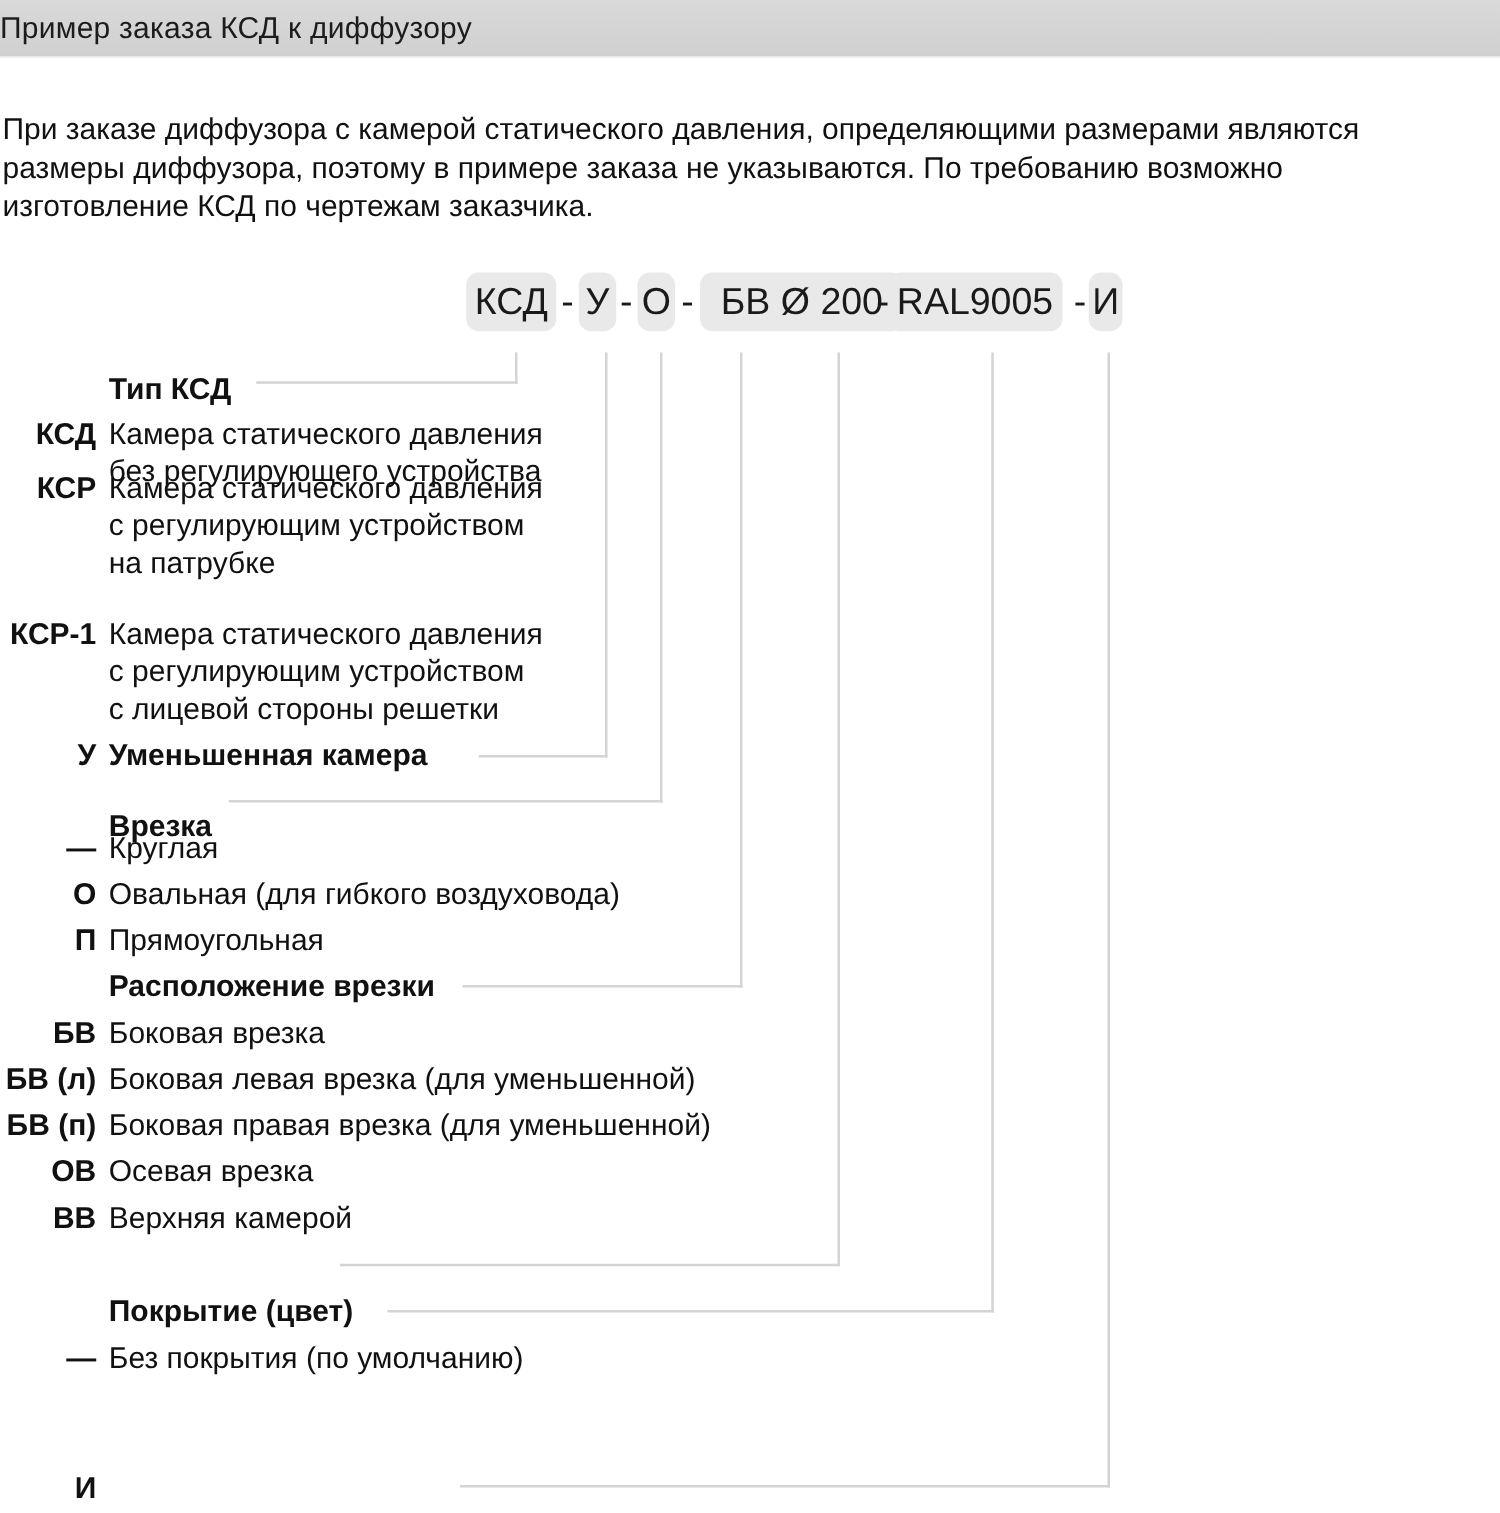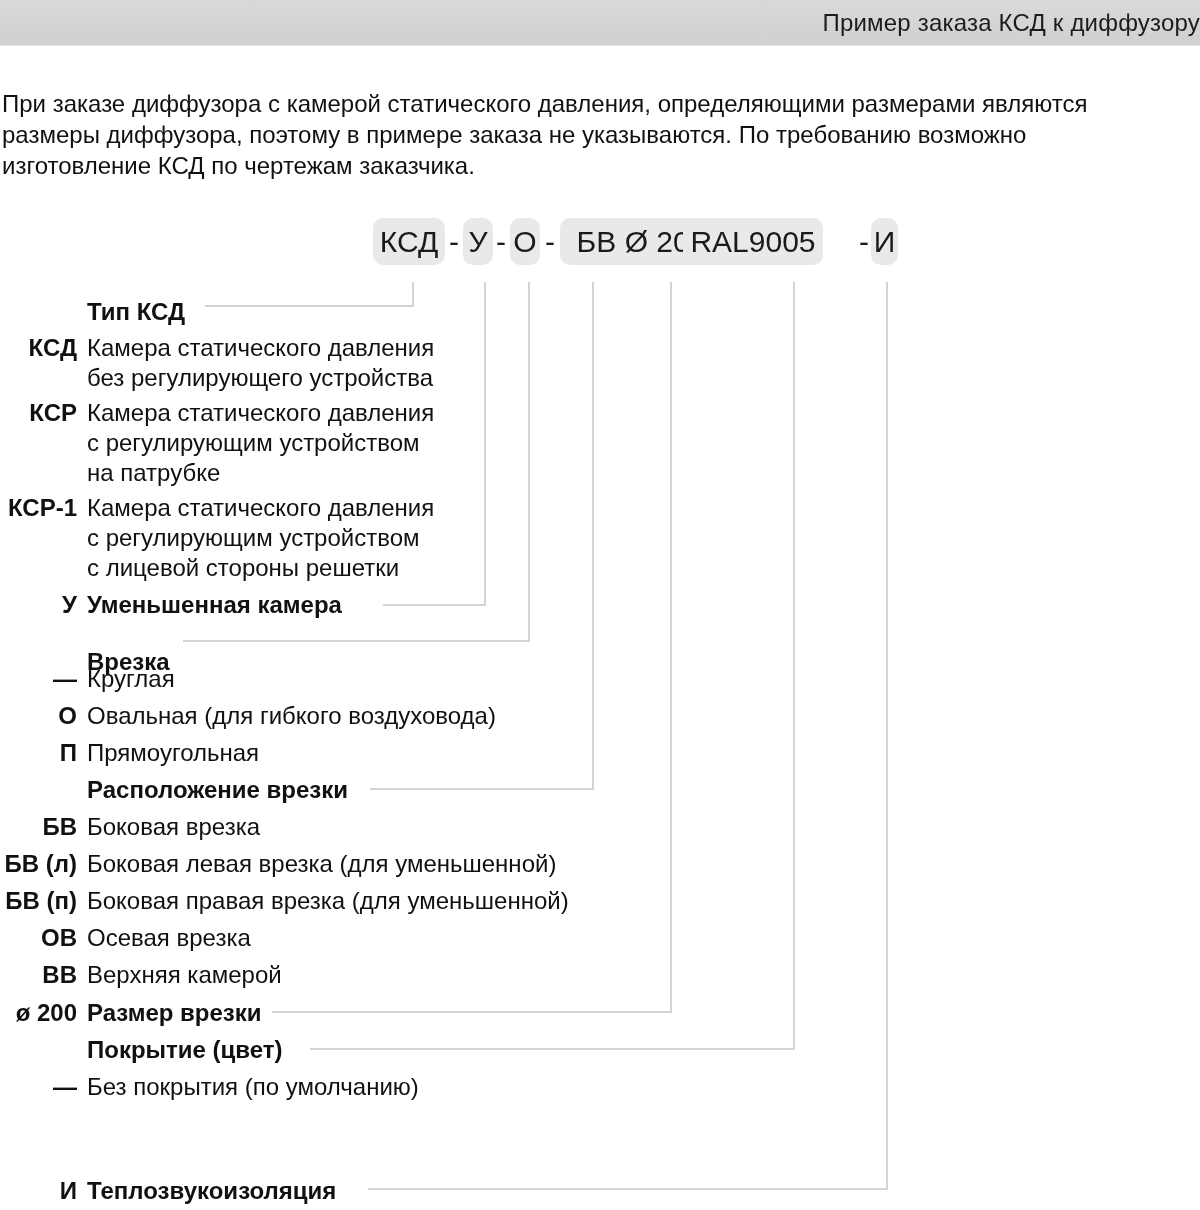--- a/index.html
+++ b/index.html
@@ -3,21 +3,21 @@
 <meta charset="utf-8">
 <style>
   html,body{margin:0;padding:0;background:#ffffff;}
   #page{position:relative;width:1200px;height:1210px;background:#ffffff;
         font-family:"Liberation Sans", sans-serif;color:#111;overflow:hidden;}
 
   
   .titlebar{position:absolute;left:0;top:0;width:1200px;height:45px;
             background:linear-gradient(180deg,#d9d9d9 0%,#d0d0d0 100%);
             border-bottom:1px solid #e6e6e6;
-            display:flex;align-items:center;justify-content:flex-end;}
+            display:flex;align-items:center;justify-content:flex-start;}
   .titlebar .t{font-size:24px;font-weight:500;color:#1c1c1c;letter-spacing:.2px;}
 
   
   .intro{position:absolute;left:2px;top:88px;width:1105px;
          font-size:24px;line-height:31px;color:#111;}
 
   
   .chip{position:absolute;top:218px;height:47px;background:#e9e9e9;
         border-radius:10px;display:flex;align-items:center;justify-content:center;
         font-size:30px;color:#1a1a1a;white-space:nowrap;}
@@ -48,21 +48,21 @@
   <div class="intro">При заказе диффузора с камерой статического давления, определяющими размерами являются размеры диффузора, поэтому в примере заказа не указываются. По требованию возможно изготовление КСД по чертежам заказчика.</div>
 
   <div class="chip" style="left:373px;width:72px">КСД</div>
   <div class="dash" style="left:447px">-</div>
   <div class="chip" style="left:463px;width:30px">У</div>
   <div class="dash" style="left:494px">-</div>
   <div class="chip" style="left:510px;width:30px">О</div>
   <div class="dash" style="left:543px">-</div>
   <div class="chip" style="left:560px;width:163px">БВ Ø 200</div>
   <div class="dash" style="left:701px">-</div>
-  <div class="chip" style="left:683px;width:140px">RAL9005</div>
+  <div class="chip" style="left:710px;width:140px">RAL9005</div>
   <div class="dash" style="left:857px">-</div>
   <div class="chip" style="left:871px;width:27px">И</div>
 
   <div class="vline" style="left:412px;top:282px;height:25px"></div>
   <div class="vline" style="left:484px;top:282px;height:324px"></div>
   <div class="vline" style="left:528px;top:282px;height:360px"></div>
   <div class="vline" style="left:592px;top:282px;height:508px"></div>
   <div class="vline" style="left:670px;top:282px;height:731px"></div>
   <div class="vline" style="left:793px;top:282px;height:768px"></div>
   <div class="vline" style="left:886px;top:282px;height:908px"></div>
@@ -77,21 +77,21 @@
 
   <div class="row" style="top:297px">
     <span class="code"></span>
     <span class="desc bold">Тип КСД</span>
   </div>
   <div class="row" style="top:333px">
     <span class="code">КСД</span>
     <span class="desc">Камера статического давления
 без регулирующего устройства</span>
   </div>
-  <div class="row" style="top:398px">
+  <div class="row" style="top:376px">
     <span class="code">КСР</span>
     <span class="desc">Камера статического давления
 с регулирующим устройством
 на патрубке</span>
   </div>
   <div class="row" style="top:493px">
     <span class="code">КСР-1</span>
     <span class="desc">Камера статического давления
 с регулирующим устройством
 с лицевой стороны решетки</span>
@@ -133,30 +133,25 @@
     <span class="desc">Осевая врезка</span>
   </div>
   <div class="row" style="top:886px">
     <span class="code">БВ (п)</span>
     <span class="desc">Боковая правая врезка (для уменьшенной)</span>
   </div>
   <div class="row" style="top:960px">
     <span class="code">ВВ</span>
     <span class="desc">Верхняя камерой</span>
   </div>
-  <div class="row" style="top:998px">
-    <span class="code">ø 200</span>
-    <span class="desc bold">Размер врезки</span>
-  </div>
   <div class="row" style="top:1035px">
     <span class="code"></span>
     <span class="desc bold">Покрытие (цвет)</span>
   </div>
   <div class="row" style="top:1072px">
     <span class="code">—</span>
     <span class="desc">Без покрытия (по умолчанию)</span>
   </div>
   <div class="row" style="top:1176px">
     <span class="code">И</span>
-    <span class="desc bold">Теплозвукоизоляция</span>
   </div>
 
 </div>
 
 </body></html>

